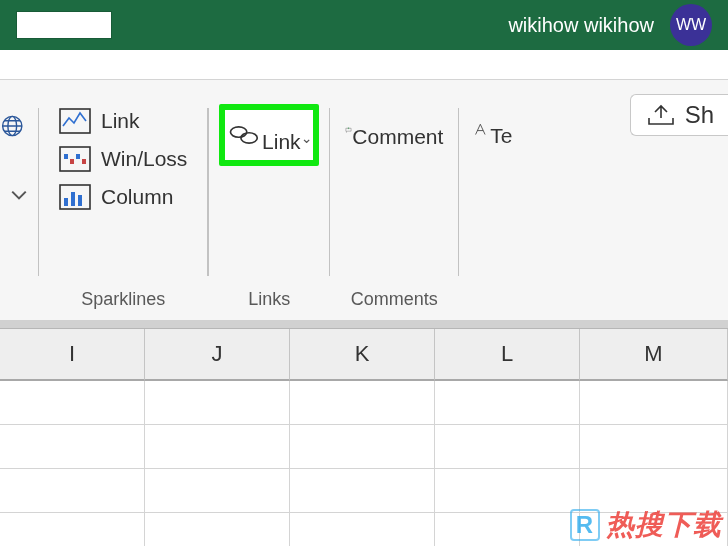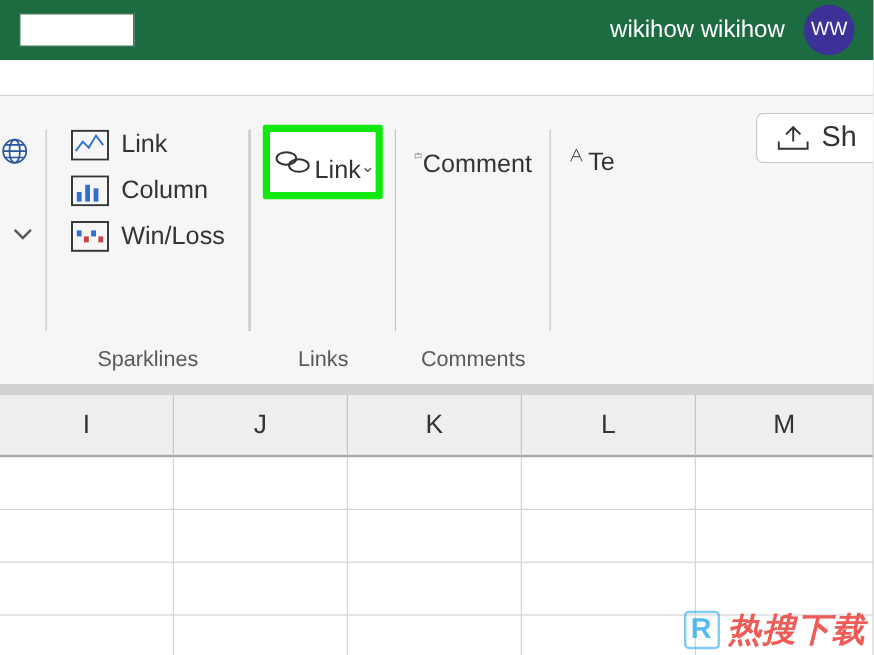--- a/index.html
+++ b/index.html
@@ -266,35 +266,35 @@
         <div class="spark-item">
           <svg class="ico" viewBox="0 0 32 26">
               <rect x="1" y="1" width="30" height="24"></rect>
               <path d="M4 18 l6-8 l5 5 l6-10 l6 8" stroke="#2f6fd0"></path>
             </svg>
           <span>Link</span>
         </div>
         <div class="spark-item">
           <svg class="ico" viewBox="0 0 32 26">
               <rect x="1" y="1" width="30" height="24"></rect>
-              <rect x="5" y="14" width="4" height="8" fill="#2f6fd0" stroke="none"></rect>
-              <rect x="12" y="8" width="4" height="14" fill="#2f6fd0" stroke="none"></rect>
-              <rect x="19" y="11" width="4" height="11" fill="#2f6fd0" stroke="none"></rect>
-            </svg>
-          <span>Column</span>
-        </div>
-        <div class="spark-item">
-          <svg class="ico" viewBox="0 0 32 26">
-              <rect x="1" y="1" width="30" height="24"></rect>
               <rect x="5" y="8" width="4" height="5" fill="#2f6fd0" stroke="none"></rect>
               <rect x="11" y="13" width="4" height="5" fill="#c74444" stroke="none"></rect>
               <rect x="17" y="8" width="4" height="5" fill="#2f6fd0" stroke="none"></rect>
               <rect x="23" y="13" width="4" height="5" fill="#c74444" stroke="none"></rect>
             </svg>
           <span>Win/Loss</span>
+        </div>
+        <div class="spark-item">
+          <svg class="ico" viewBox="0 0 32 26">
+              <rect x="1" y="1" width="30" height="24"></rect>
+              <rect x="5" y="14" width="4" height="8" fill="#2f6fd0" stroke="none"></rect>
+              <rect x="12" y="8" width="4" height="14" fill="#2f6fd0" stroke="none"></rect>
+              <rect x="19" y="11" width="4" height="11" fill="#2f6fd0" stroke="none"></rect>
+            </svg>
+          <span>Column</span>
         </div>
       </div>
     </div>
     <div class="group-label">Sparklines</div>
   </div>
 
   <div class="sep"></div>
 
   <div class="group">
   </div>

